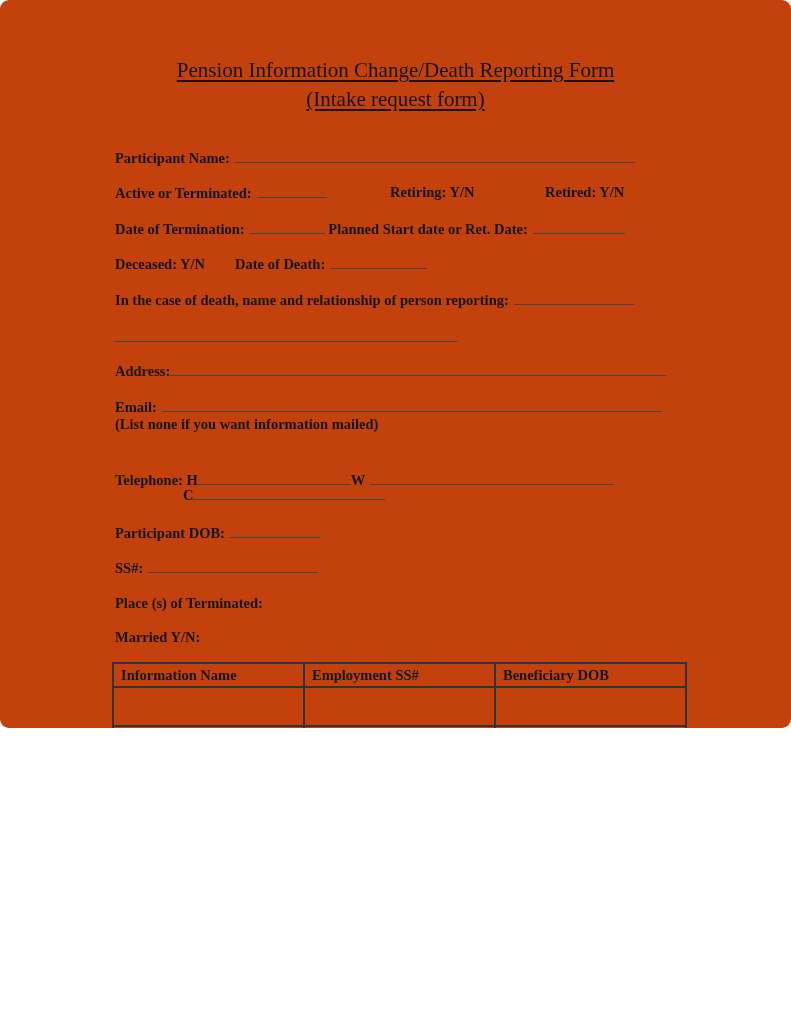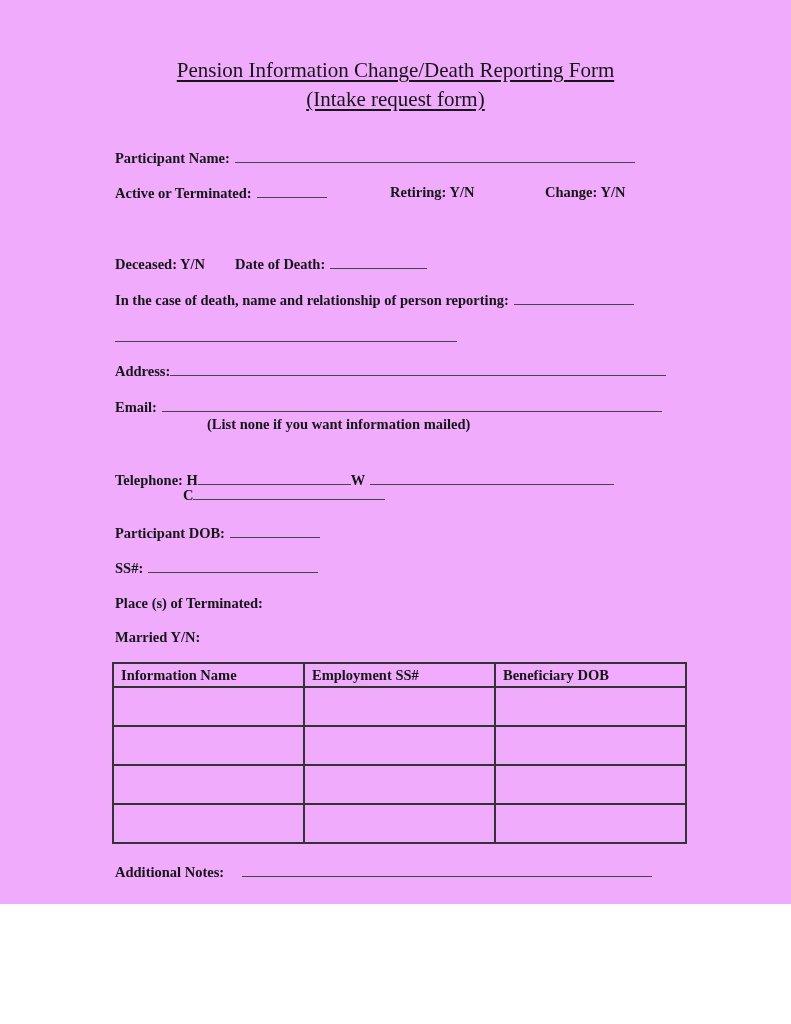--- a/index.html
+++ b/index.html
@@ -1,22 +1,23 @@
 <!DOCTYPE html>
 <html><head>
 <meta charset="utf-8">
 <style>
   html,body{margin:0;padding:0;background:#ffffff;}
   .page{
     position:relative;
-    width:791px;height:904px;
-    background:#f0abfc;
+    width:791px;height:728px;
+    background:#c2410c;
     font-family:"Liberation Serif","DejaVu Serif",serif;
     color:#161616;
     overflow:hidden;
+    border-radius:9px;
   }
   .title{
     position:absolute;top:56px;left:0;width:791px;
     text-align:center;
     font-size:21px;line-height:29px;font-weight:400;
   }
   .title .tline{
     text-decoration:underline;
     text-decoration-thickness:1.5px;
     text-underline-offset:3px;
@@ -80,23 +81,27 @@
     <div class="tline">(Intake request form)</div>
   </div>
 
   <div class="row r-pname">
     <span>Participant Name:</span><span class="sp"></span><span class="fl" style="width:400px"></span>
   </div>
 
   <div class="row r-status">
     <span>Active or Terminated:</span><span class="sp"></span><span class="fl" style="width:70px"></span>
     <span class="abs" style="left:275px">Retiring: Y/N</span>
-    <span class="abs" style="left:430px">Change: Y/N</span>
+    <span class="abs" style="left:430px">Retired: Y/N</span>
   </div>
 
+  <div class="row r-term">
+    <span>Date of Termination:</span><span class="sp"></span><span class="fl" style="width:75px"></span>
+    <span>Planned Start date or Ret. Date:</span><span class="sp"></span><span class="fl" style="width:92px"></span>
+  </div>
 
   <div class="row r-deceased">
     <span>Deceased: Y/N</span><span class="gap30">Date of Death:</span><span class="sp"></span><span class="fl" style="width:97px"></span>
   </div>
 
   <div class="row r-death-rep">
     <span>In the case of death, name and relationship of person reporting:</span><span class="sp"></span><span class="fl" style="width:120px"></span>
   </div>
 
   <div class="row r-death-rep2">
@@ -105,21 +110,21 @@
 
   <div class="row r-address">
     <span>Address:</span><span class="fl" style="width:496px"></span>
   </div>
 
   <div class="row r-email">
     <span>Email:</span><span class="sp"></span><span class="fl" style="width:500px"></span>
   </div>
 
   <div class="row r-email-note">
-    <span style="margin-left:92px">(List none if you want information mailed)</span>
+    <span style="">(List none if you want information mailed)</span>
   </div>
 
   <div class="row r-phone">
     <span>Telephone: H</span><span class="fl" style="width:153px"></span><span>W</span><span class="sp"></span><span class="fl" style="width:244px"></span>
   </div>
 
   <div class="row r-phone-c">
     <span style="margin-left:68px">C</span><span class="fl" style="width:192px"></span>
   </div>
 

